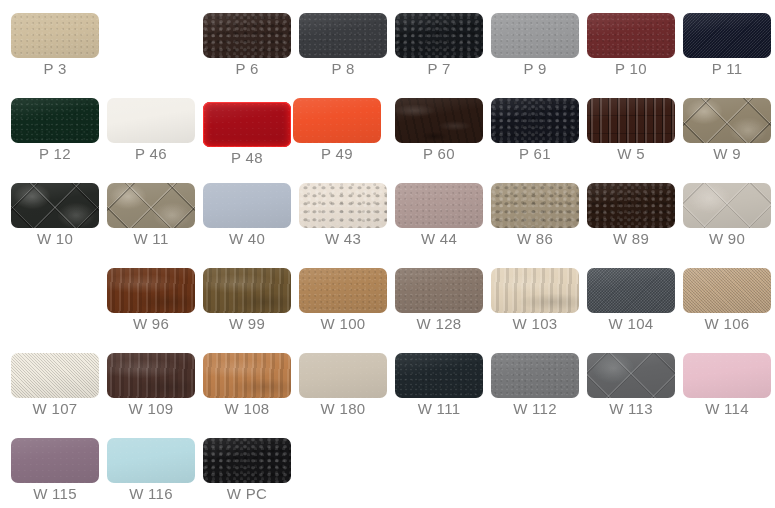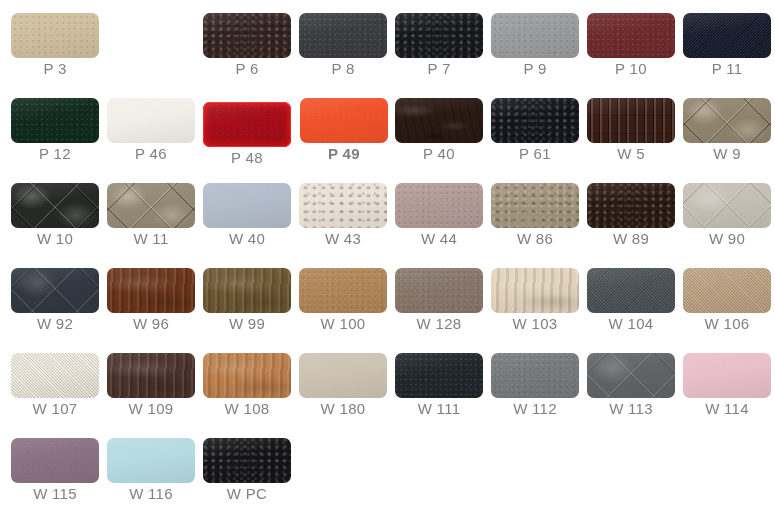--- a/index.html
+++ b/index.html
@@ -248,33 +248,33 @@
       </div>
       <div class="swatch-label" style="color: rgb(128, 128, 128);">P 46</div>
     </div>
     <div class="swatch-cell" style="left: 203px; top: 102px;">
       <div class="swatch-chip chip-glow" title="P 48" style="background-color: rgb(165, 13, 24);">
         <div class="tex tex-smooth"></div>
         <div class="sheen"></div>
       </div>
       <div class="swatch-label" style="color: rgb(128, 128, 128);">P 48</div>
     </div>
-    <div class="swatch-cell" style="left: 300px; top: 98px; font-weight: bold;">
+    <div class="swatch-cell" style="left: 293px; top: 98px;">
       <div class="swatch-chip" title="P 49" style="background-color: rgb(240, 82, 42);">
         <div class="tex tex-smooth"></div>
         <div class="sheen"></div>
       </div>
       <div class="swatch-label" style="color: rgb(128, 128, 128);">P 49</div>
     </div>
     <div class="swatch-cell" style="left: 395px; top: 98px;">
       <div class="swatch-chip" title="P 50" style="background-color: rgb(43, 26, 19);">
         <div class="tex tex-marble"></div>
         <div class="sheen"></div>
       </div>
-      <div class="swatch-label" style="color: rgb(128, 128, 128);">P 40</div>
+      <div class="swatch-label" style="color: rgb(128, 128, 128);">P 60</div>
     </div>
     <div class="swatch-cell" style="left: 491px; top: 98px;">
       <div class="swatch-chip" title="P 61" style="background-color: rgb(20, 22, 30);">
         <div class="tex tex-pebble"></div>
         <div class="sheen"></div>
       </div>
       <div class="swatch-label" style="color: rgb(128, 128, 128);">P 61</div>
     </div>
     <div class="swatch-cell" style="left: 587px; top: 98px;">
       <div class="swatch-chip" title="W 5" style="background-color: rgb(58, 29, 21);">
@@ -339,27 +339,20 @@
       </div>
       <div class="swatch-label" style="color: rgb(128, 128, 128);">W 89</div>
     </div>
     <div class="swatch-cell" style="left: 683px; top: 183px;">
       <div class="swatch-chip" title="W 90" style="background-color: rgb(206, 199, 189);">
         <div class="tex tex-quilt-soft"></div>
         <div class="sheen"></div>
       </div>
       <div class="swatch-label" style="color: rgb(128, 128, 128);">W 90</div>
     </div>
-    <div class="swatch-cell" style="left: 11px; top: 268px;">
-      <div class="swatch-chip" title="W 92" style="background-color: rgb(51, 59, 68);">
-        <div class="tex tex-quilt-soft"></div>
-        <div class="sheen"></div>
-      </div>
-      <div class="swatch-label" style="color: rgb(128, 128, 128);">W 92</div>
-    </div>
     <div class="swatch-cell" style="left: 107px; top: 268px;">
       <div class="swatch-chip" title="W 96" style="background-color: rgb(106, 52, 24);">
         <div class="tex tex-brushed"></div>
         <div class="sheen"></div>
       </div>
       <div class="swatch-label" style="color: rgb(128, 128, 128);">W 96</div>
     </div>
     <div class="swatch-cell" style="left: 203px; top: 268px;">
       <div class="swatch-chip" title="W 99" style="background-color: rgb(109, 86, 49);">
         <div class="tex tex-brushed"></div>

